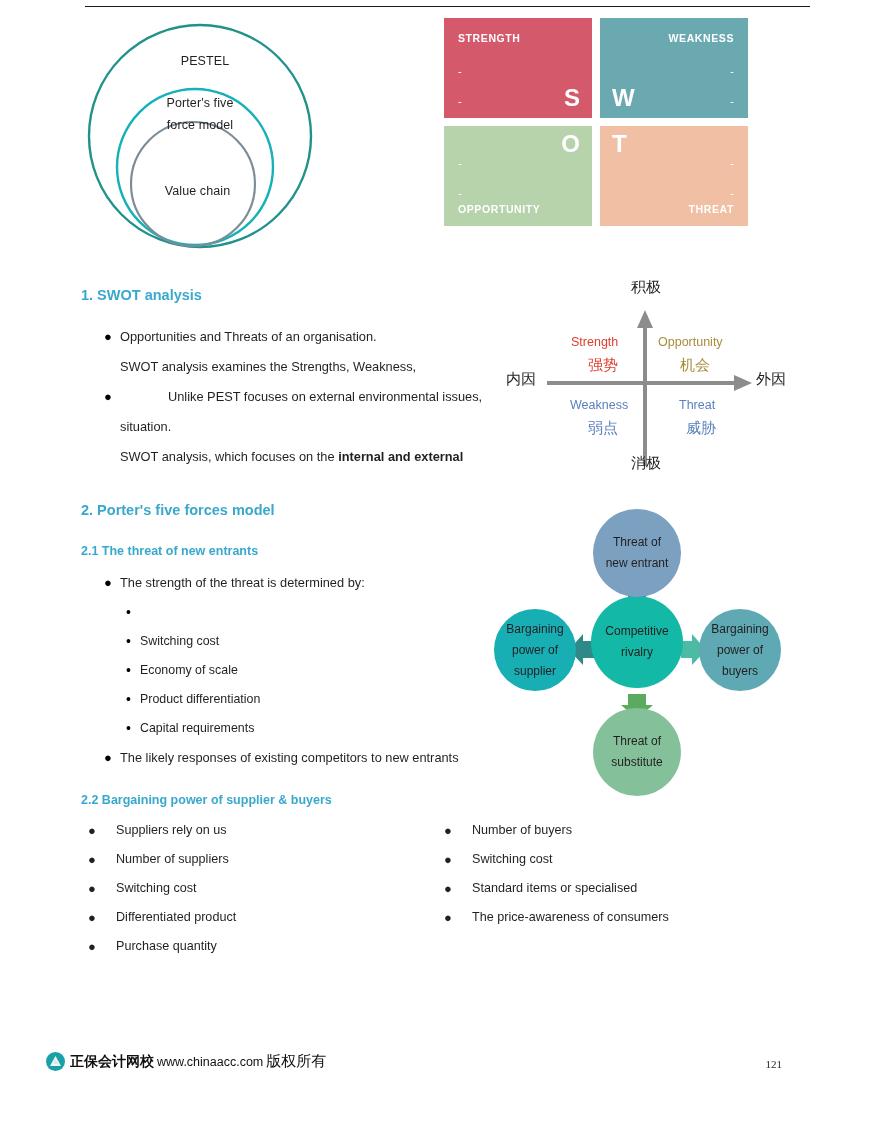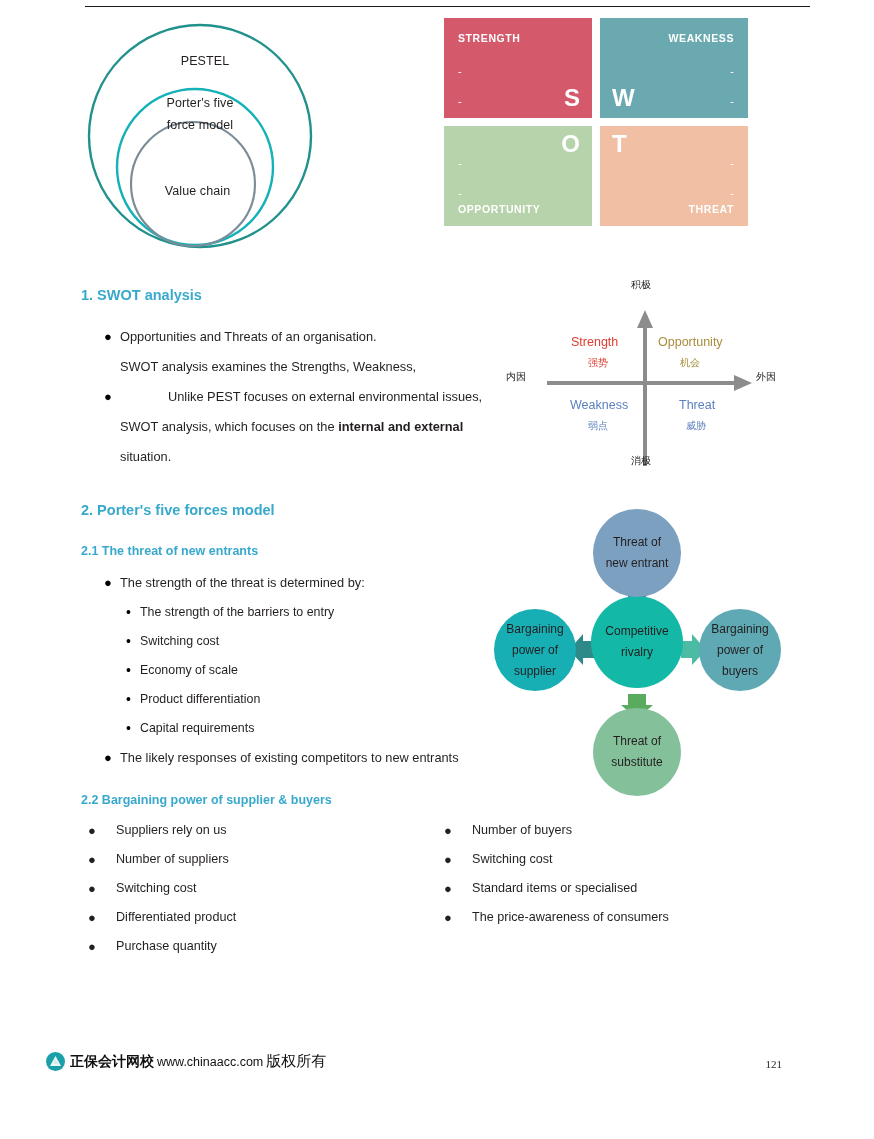--- a/index.html
+++ b/index.html
@@ -91,21 +91,21 @@
   .sub-row { position:relative; display:flex; }
   .sub-dot { flex:0 0 auto; width:14px; font-size:14px; line-height:29px; color:#000; }
   .sub-txt { font-size:12.4px; line-height:29px; color:#231f20; }
 
   
   .axes { position:absolute; left:500px; top:282px; width:300px; height:200px; }
   .ax-lbl {
     position:absolute; font-size:12.5px; white-space:nowrap;
     font-family:"Liberation Sans","DejaVu Sans",sans-serif;
   }
-  .ax-cn { font-size:10px; }
+  .ax-cn { font-size:15px; }
   .ax-red  { color:#e03b2e; }
   .ax-gold { color:#a88c3a; }
   .ax-blue { color:#5a7fbd; }
   .ax-dark { color:#231f20; }
 
   
   .porter { position:absolute; left:480px; top:505px; width:330px; height:295px; }
   .p-circ {
     position:absolute; border-radius:50%; display:flex; align-items:center;
     justify-content:center; text-align:center; color:#231f20; font-size:12px;
@@ -185,22 +185,22 @@
       <div class="dot">●</div>
       <div class="btxt" style="width:384px;">
         <span class="just-line">Opportunities and Threats of an organisation.</span>
         <span class="just-line" style="display:block; text-align:justify;">SWOT analysis examines the Strengths, Weakness,</span>
       </div>
     </div>
     <div class="bullet-row">
       <div class="dot">●</div>
       <div class="btxt" style="width:384px;">
         <span class="just-line" style="display:block; text-align:justify;margin-left:48px;">Unlike PEST focuses on external environmental issues,</span>
+        <span class="just-line">situation.</span>
         <span class="just-line"><span>SWOT analysis, which focuses on the </span><b>internal and external</b></span>
-        <span class="just-line">situation.</span>
       </div>
     </div>
   </div>
 
   <div class="axes">
     <svg width="300" height="200" viewBox="0 0 300 200">
 
       <line x1="145" y1="42" x2="145" y2="184" stroke="#8c8c8c" stroke-width="4"></line>
       <polygon points="145,28 137,46 153,46" fill="#8c8c8c"></polygon>
 
@@ -230,21 +230,20 @@
   <div class="h2" style="left:81px; top:544px;">2.1 The threat of new entrants</div>
 
   <div class="blk" style="left:104px; top:568px; width:420px;">
     <div class="bullet-row">
       <div class="dot">●</div>
       <div class="btxt">The strength of the threat is determined by:</div>
     </div>
     <div style="padding-left:22px;">
       <div class="sub-row">
         <div class="sub-dot">•</div>
-        <div class="sub-txt">The strength of the barriers to entry</div>
       </div>
       <div class="sub-row">
         <div class="sub-dot">•</div>
         <div class="sub-txt">Switching cost</div>
       </div>
       <div class="sub-row">
         <div class="sub-dot">•</div>
         <div class="sub-txt">Economy of scale</div>
       </div>
       <div class="sub-row">

